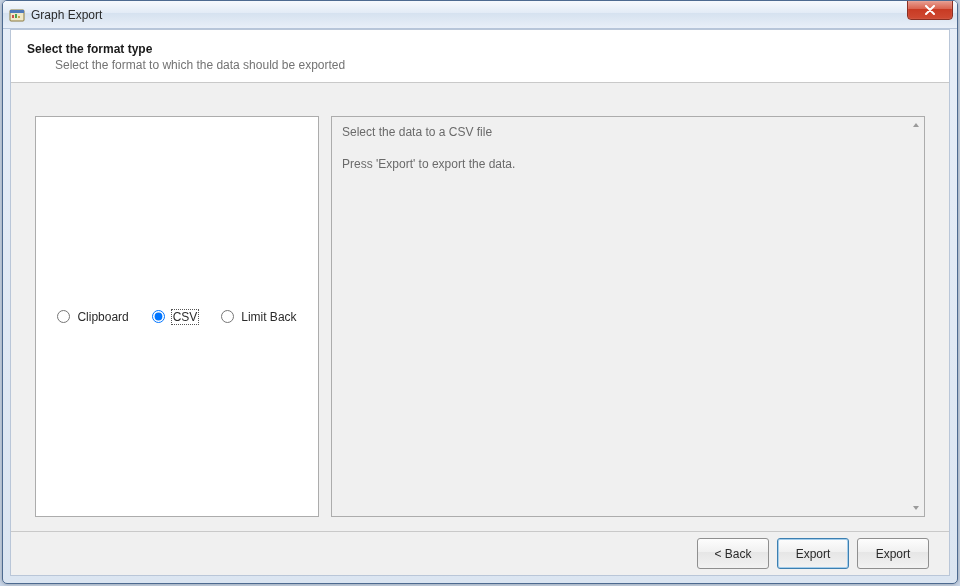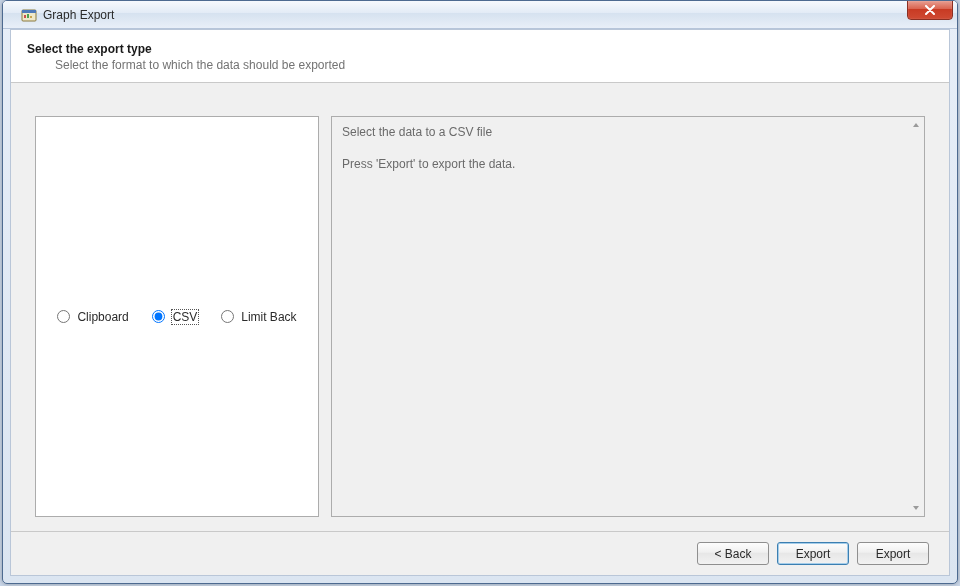--- a/index.html
+++ b/index.html
@@ -24,21 +24,21 @@
     background: linear-gradient(to bottom, #e7eef8 0%, #dbe5f1 100%);
     box-shadow: 0 0 4px rgba(0,0,0,0.3);
     overflow: hidden;
   }
   .titlebar {
     height: 28px;
     background: linear-gradient(to bottom, #f6f9fd 0%, #e2ebf6 45%, #d6e2f0 46%, #e8eff8 100%);
     border-bottom: 1px solid #b6c5da;
     display: flex;
     align-items: center;
-    padding-left: 18px;
+    padding-left: 6px;
     position: relative;
   }
   .titlebar .app-icon {
     width: 16px;
     height: 16px;
     margin-right: 6px;
     display: inline-block;
   }
   .titlebar .title-text {
     color: #2b2b2b;
@@ -163,21 +163,21 @@
     border-top: 1px solid #c9c9c9;
     display: flex;
     align-items: center;
     justify-content: flex-end;
     gap: 8px;
     padding-right: 20px;
     background: #f0f0f0;
   }
   .wbtn {
     min-width: 72px;
-    height: 23px;
+    height: 31px;
     padding: 0 12px;
     background: linear-gradient(to bottom, #fdfdfd 0%, #f0f0f0 45%, #e6e6e6 46%, #f2f2f2 100%);
     border: 1px solid #8f8f8f;
     border-radius: 3px;
     color: #2b2b2b;
     font-size: 12px;
     font-family: inherit;
     cursor: pointer;
   }
   .wbtn.default {
@@ -204,21 +204,21 @@
     <div class="close-btn">
       <svg viewBox="0 0 12 10">
         <path d="M2 1 L10 9 M10 1 L2 9" stroke="#ffffff" stroke-width="2" stroke-linecap="round"></path>
       </svg>
     </div>
   </div>
 
   <div class="client">
 
     <div class="header-area">
-      <div class="header-title">Select the export type</div>
+      <div class="header-title">Select the format type</div>
       <div class="header-sub">Select the format to which the data should be exported</div>
     </div>
 
     <div class="content">
 
       <div class="options-box">
         <label class="radio-row">
           <input type="radio" name="exptype" style="">
           <span class="rlabel">Clipboard</span>
         </label>

